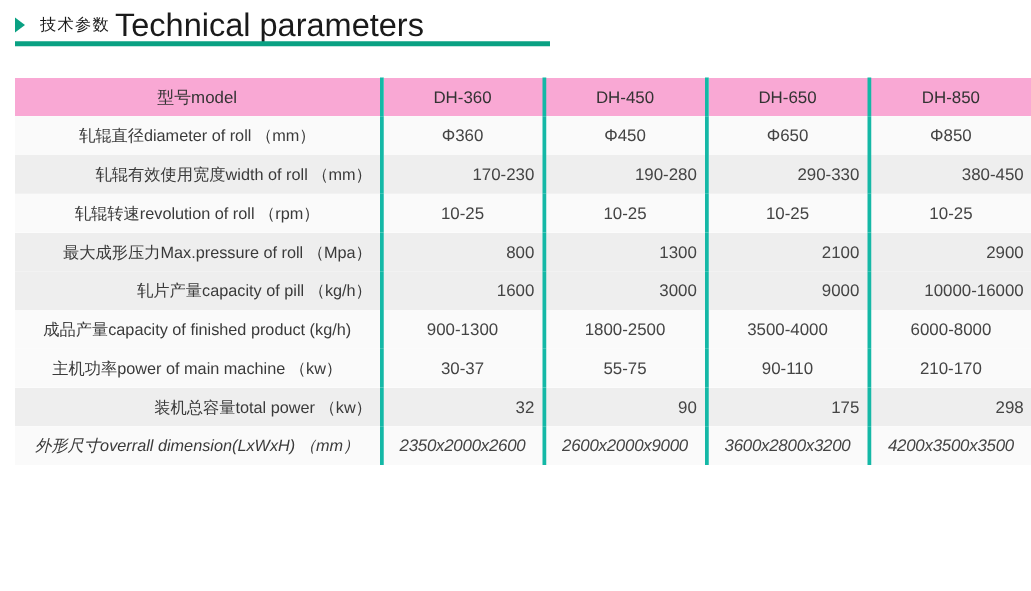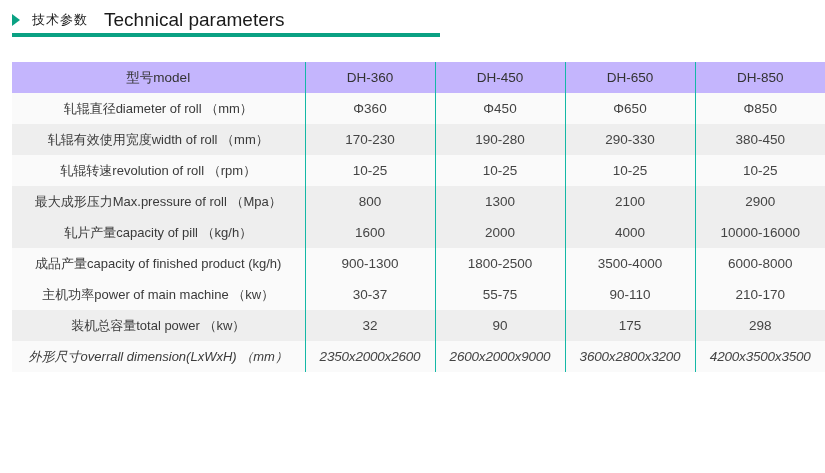--- a/index.html
+++ b/index.html
@@ -33,23 +33,23 @@
     margin-right: 12px;
     flex: none;
   }
   .title-cn {
     font-size: 13px;
     color: #1a1a1a;
     letter-spacing: 1px;
     white-space: nowrap;
   }
   .title-en {
-    font-size: 19px;
+    font-size: 26px;
     color: #1a1a1a;
-    margin-left: 16px;
+    margin-left: 4px;
     white-space: nowrap;
   }
   .header-rule {
     position: absolute;
     left: 12px;
     top: 33px;
     width: 428px;
     height: 4px;
     background: #0aa183;
   }
@@ -76,31 +76,31 @@
     box-sizing: border-box;
     font-size: 13.5px;
     font-weight: normal;
     color: #444444;
     text-align: center;
     vertical-align: middle;
     white-space: nowrap;
     overflow: hidden;
   }
   table.params tr.header-row th {
-    background: #c4b5fd;
+    background: #f9a8d4;
     color: #333333;
     font-size: 13.5px;
   }
   table.params tr.row-odd td  { background: #fafafa; }
-  table.params tr.row-even td { background: #eeeeee; }
+  table.params tr.row-even td { background: #eeeeee; text-align: right; }
 
   
   table.params th.sep-left,
   table.params td.sep-left {
-    border-left: 1px solid #14b8a6;
+    border-left: 3px solid #14b8a6;
   }
   table.params td.label-cell {
     text-align: center;
     font-size: 13px;
     color: #3a3a3a;
     letter-spacing: 0px;
   }
   table.params tr.header-row th.label-cell {
     letter-spacing: 0px;
   }
@@ -160,22 +160,22 @@
       <tr class="row-even">
         <td class="label-cell">最大成形压力Max.pressure of roll （Mpa）</td>
         <td class="sep-left">800</td>
         <td class="sep-left">1300</td>
         <td class="sep-left">2100</td>
         <td class="sep-left">2900</td>
       </tr>
       <tr class="row-even">
         <td class="label-cell">轧片产量capacity of pill （kg/h）</td>
         <td class="sep-left">1600</td>
-        <td class="sep-left">2000</td>
-        <td class="sep-left">4000</td>
+        <td class="sep-left">3000</td>
+        <td class="sep-left">9000</td>
         <td class="sep-left">10000-16000</td>
       </tr>
       <tr class="row-odd">
         <td class="label-cell">成品产量capacity of finished product (kg/h)</td>
         <td class="sep-left">900-1300</td>
         <td class="sep-left">1800-2500</td>
         <td class="sep-left">3500-4000</td>
         <td class="sep-left">6000-8000</td>
       </tr>
       <tr class="row-odd">

